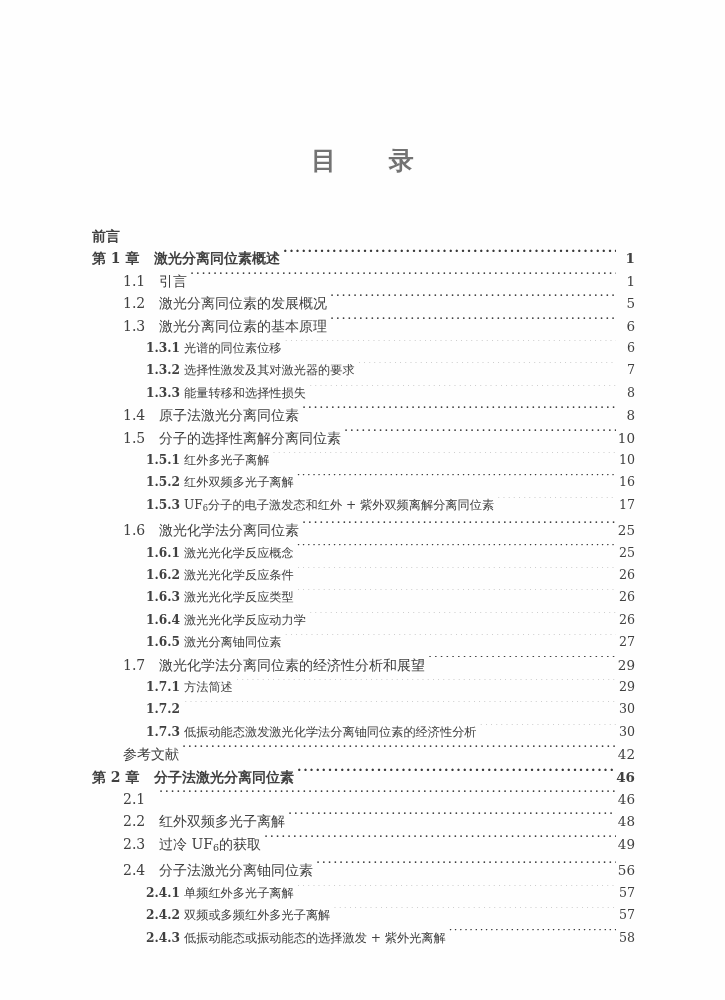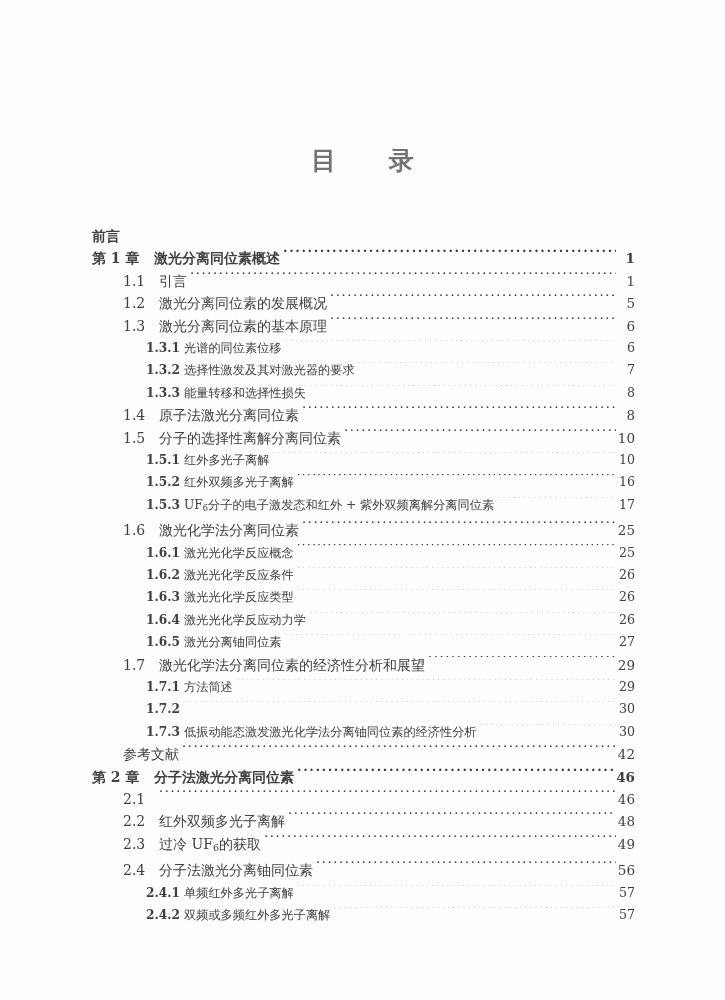--- a/index.html
+++ b/index.html
@@ -317,15 +317,21 @@
         <span class="toc-label">单频红外多光子离解</span>
         <span class="leader"></span>
         <span class="toc-page">57</span>
       </div>
       <div class="toc-row lvl-sub">
         <span class="toc-num">2.4.2</span>
         <span class="toc-label">双频或多频红外多光子离解</span>
         <span class="leader"></span>
         <span class="toc-page">57</span>
       </div>
+      <div class="toc-row lvl-sub">
+        <span class="toc-num">2.4.3</span>
+        <span class="toc-label">低振动能态或振动能态的选择激发 + 紫外光离解</span>
+        <span class="leader"></span>
+        <span class="toc-page">58</span>
+      </div>
     </div>
 
 </div>
 
 </body></html>

